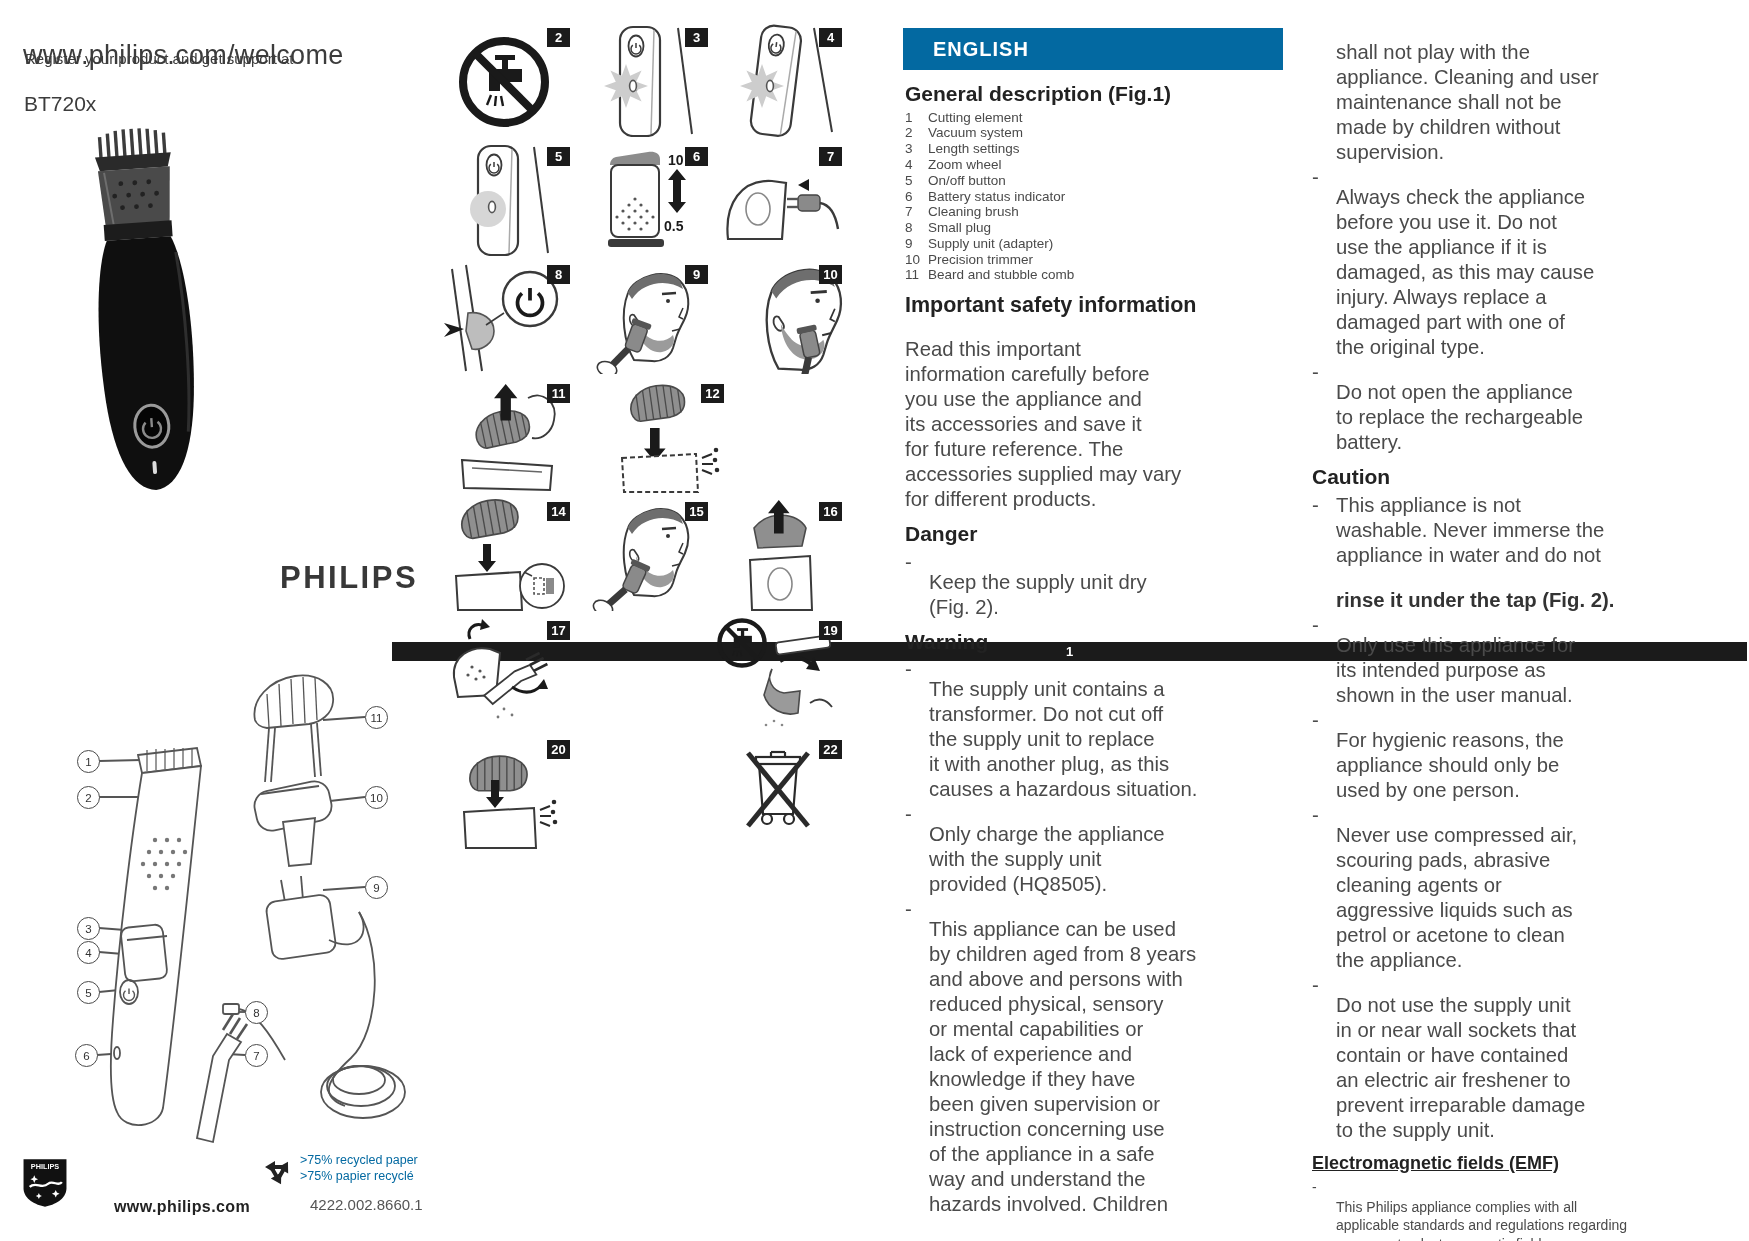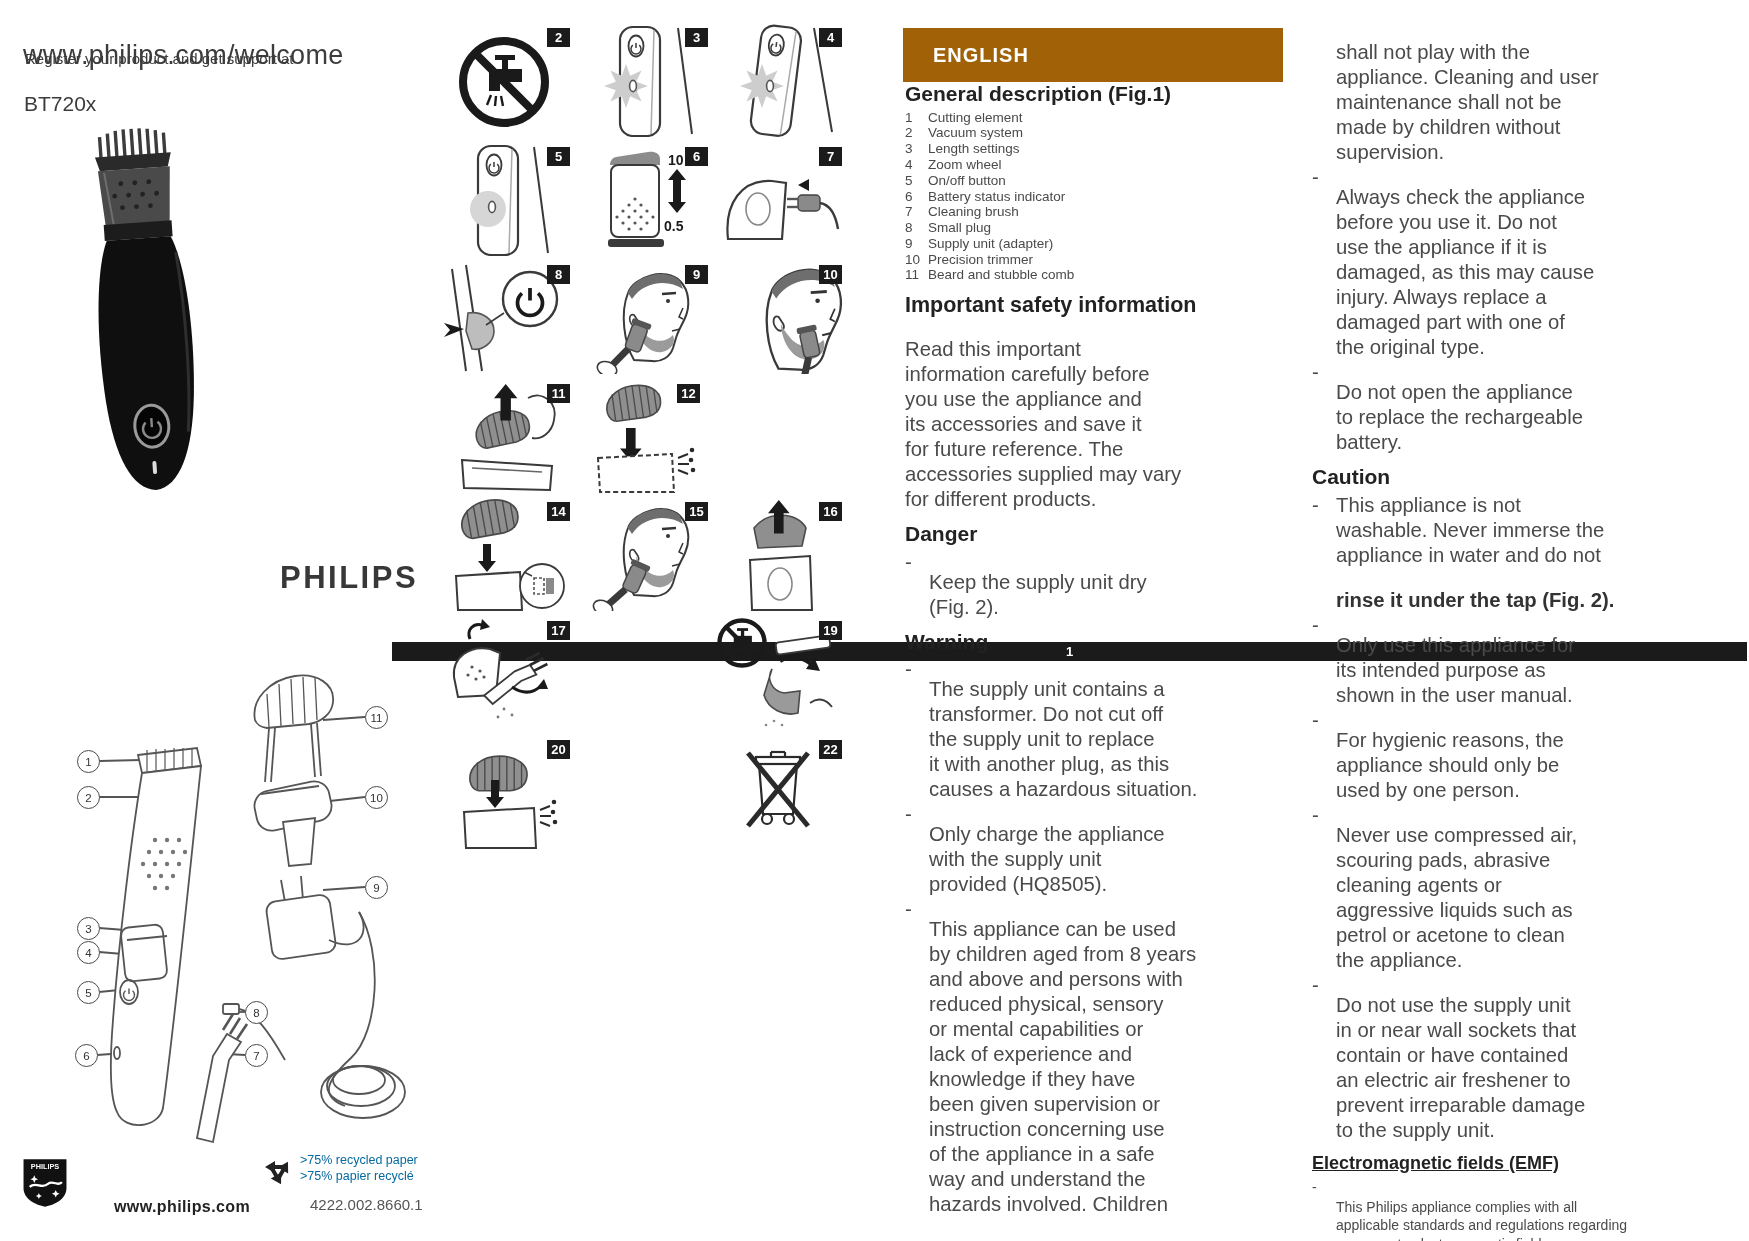--- a/index.html
+++ b/index.html
@@ -13,21 +13,21 @@
   .model{font-size:21px;color:#3c3c3c;}
   .wordmark{font-size:31px;font-weight:bold;color:#383838;letter-spacing:2.5px;}
   
   .cell{position:absolute;width:130px;height:113px;}
   .cell svg{position:absolute;left:0;top:0;}
   .badge{position:absolute;top:4px;right:2px;min-width:17px;height:19px;padding:0 3px;
          background:#1b1b1b;color:#fff;font-size:13px;font-weight:bold;
          display:flex;align-items:center;justify-content:center;}
   .badge1{position:absolute;left:392px;top:642px;}
   
-  .bar{position:absolute;left:903px;top:28px;width:380px;height:54px;background:#a16207;
+  .bar{position:absolute;left:903px;top:28px;width:380px;height:42px;background:#0369a1;
        display:flex;align-items:center;}
   .bar span{color:#fff;font-weight:bold;font-size:20px;letter-spacing:1px;padding-left:30px;}
   .col{position:absolute;top:82px;left:905px;width:335px;}
   .col2{position:absolute;top:20px;left:1312px;width:345px;}
   .h{font-size:21px;font-weight:bold;color:#222;margin:10px 0 4px 0;line-height:1.12;}
   .h.first{margin-top:0;}
   .body{font-size:20.3px;line-height:25px;color:#4a4a4a;}
   .bl{display:flex;}
   .bl .d{width:24px;flex:none;}
   .cont{margin-left:24px;}
@@ -456,21 +456,21 @@
   <div class="cell" style="left:442px;top:380px;">
     <svg width="130" height="113" viewBox="0 0 130 113">
       <path d="M86,18 C100,10 116,22 112,40 C110,52 100,60 90,58" fill="#fff" stroke="#3a3a3a" stroke-width="1.8"></path>
       <use href="#sym-comb" transform="translate(28,36) rotate(-12)"></use>
       <use href="#sym-arrup" transform="translate(52,4) scale(1.3)"></use>
       <path d="M20,80 L110,86 L108,110 L22,108 Z" fill="#fff" stroke="#3a3a3a" stroke-width="2"></path>
       <line x1="30" y1="88" x2="100" y2="92" stroke="#666" stroke-width="1.6"></line>
     </svg>
     <div class="badge">11</div>
   </div>
-  <div class="cell" style="left:572px;top:380px;">
+  <div class="cell" style="left:596px;top:380px;">
     <svg width="130" height="113" viewBox="0 0 130 113">
       <use href="#sym-comb" transform="translate(30,8) rotate(-8)"></use>
       <use href="#sym-arrdn" transform="translate(48,48) scale(1.2)"></use>
       <path d="M26,78 L100,74 L102,112 L28,112 Z" fill="#fff" stroke="#3a3a3a" stroke-width="2" stroke-dasharray="5 3"></path>
       <use href="#sym-sparkle" transform="translate(106,78)"></use>
     </svg>
     <div class="badge">12</div>
   </div>
 
   <div class="cell" style="left:442px;top:498px;">

